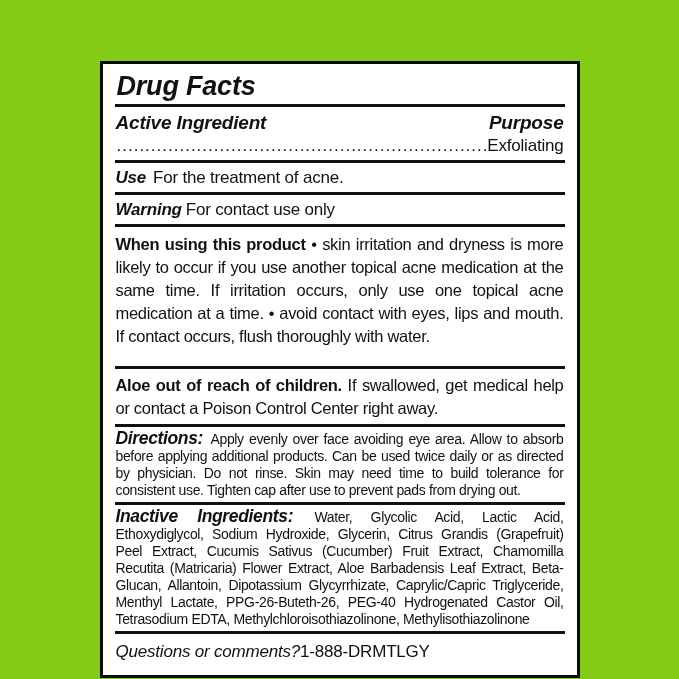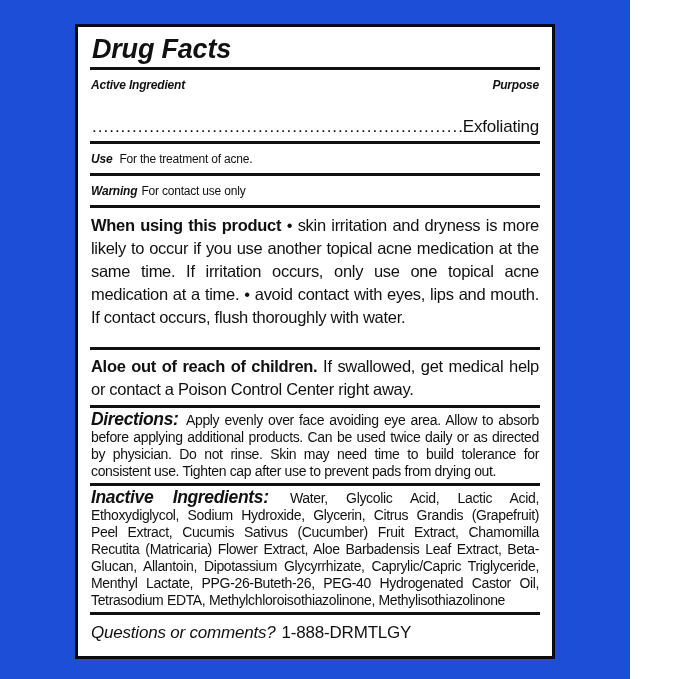--- a/index.html
+++ b/index.html
@@ -5,25 +5,25 @@
   html, body {
     margin: 0;
     padding: 0;
     background: #ffffff;
     width: 679px;
     height: 679px;
     font-family: "Liberation Sans", sans-serif;
     color: #111111;
   }
   .page {
-    width: 630px;
+    width: 679px;
     height: 679px;
-    background: #1d4ed8;
+    background: #84cc16;
     box-sizing: border-box;
-    padding-top: 24px;
+    padding-top: 61px;
   }
   .drug-facts-box {
     width: 480px;
     min-height: 585px;
     margin: 0 auto;
     box-sizing: border-box;
     border: 3px solid #0b0b0b;
     background: #ffffff;
     padding: 8px 12px 6px 12px;
     letter-spacing: -0.2px;
@@ -40,40 +40,40 @@
     border-top: 3px solid #111111;
     margin: 0;
     height: 0;
   }
   .bi { font-weight: bold; font-style: italic; }
   .b  { font-weight: bold; }
   .i  { font-style: italic; }
   .ai-head-row {
     display: flex;
     justify-content: space-between;
-    font-size: 12px;
-    margin: 5px 1px 20px 1px;
+    font-size: 19px;
+    margin: 5px 1px 2px 1px;
     line-height: 21px;
   }
   .ai-val-row {
     display: flex;
     align-items: flex-end;
     font-size: 17px;
     margin: 2px 1px 4px 1px;
     line-height: 21px;
   }
   .leader-dots {
     flex: 1;
     overflow: hidden;
     white-space: nowrap;
     letter-spacing: 1px;
     margin: 0 1px;
   }
   .line {
-    font-size: 12px;
+    font-size: 17px;
     line-height: 22px;
     margin: 4px 1px 3px 1px;
   }
   .line .h { margin-right: 7px; }
   .para {
     font-size: 16.5px;
     line-height: 23px;
     text-align: justify;
     margin: 6px 1px 18px 1px;
     letter-spacing: -0.3px;
@@ -89,21 +89,21 @@
     font-size: 17.5px;
     font-weight: bold;
     font-style: italic;
     margin-right: 3px;
   }
   .q-row {
     font-size: 17px;
     line-height: 22px;
     margin: 7px 1px 6px 1px;
   }
-  .q-row .h { margin-right: 6px; }
+  .q-row .h { }
 </style>
 </head>
 <body>
 
 <div class="page">
   <div class="drug-facts-box">
 
     <h1 class="title">Drug Facts</h1>
     <div class="rule"></div>
 

